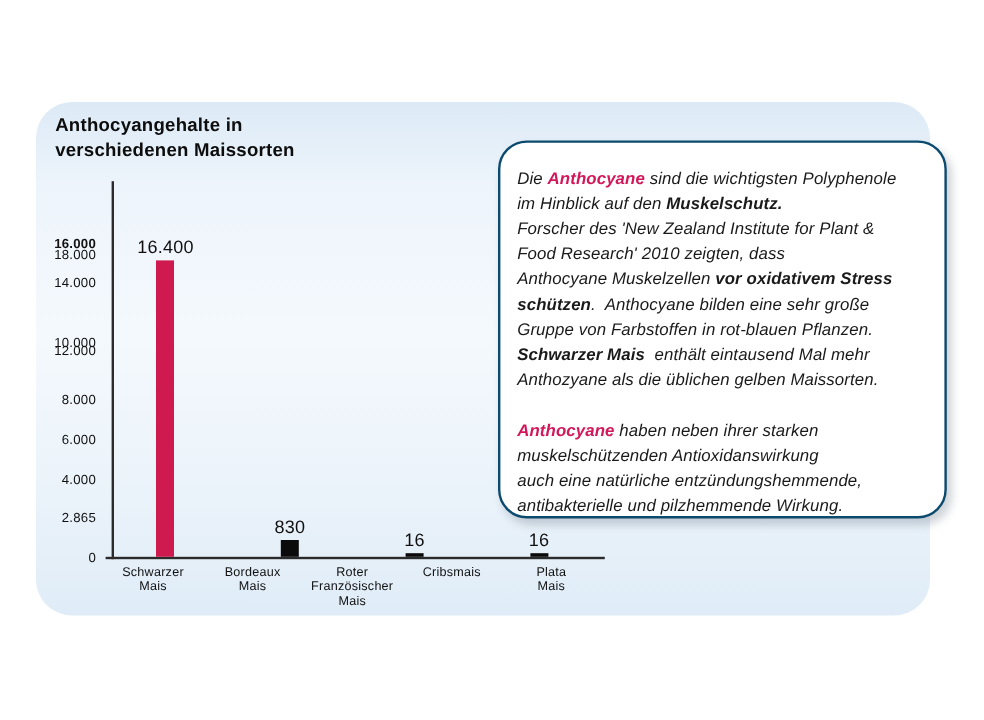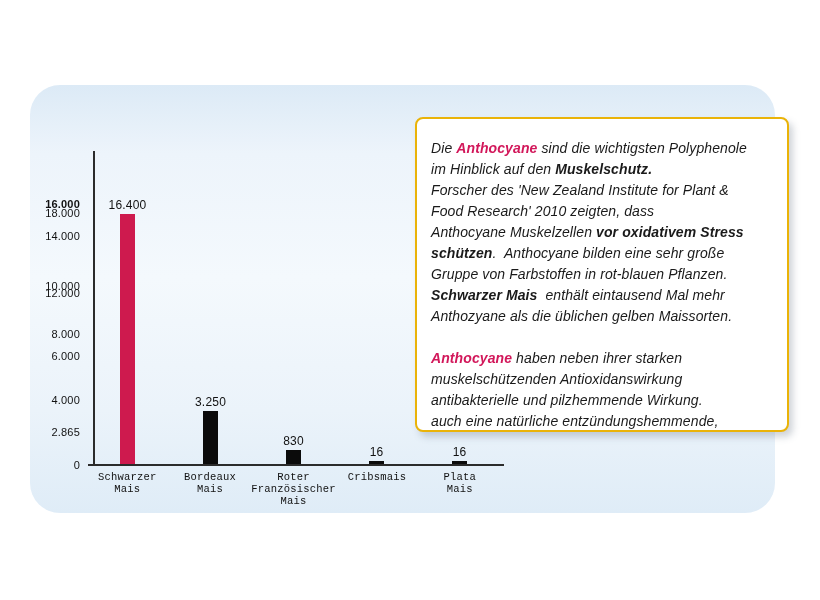--- a/index.html
+++ b/index.html
@@ -26,69 +26,69 @@
     font-size:11px;color:#111;line-height:14px;letter-spacing:.2px;
   }
   .plot{
     position:absolute;left:56px;top:85px;width:415px;height:294px;
     display:flex;align-items:stretch;
   }
   .slot{
     flex:1 1 0;display:flex;flex-direction:column;
     justify-content:flex-end;align-items:center;
   }
-  .bar-value{font-size:12px;color:#111;margin-bottom:2px;letter-spacing:.2px;margin-top:28px;}
+  .bar-value{font-size:15px;color:#111;margin-bottom:2px;letter-spacing:.2px;margin-top:28px;}
   .bar{width:15px;}
-  .xlabels{position:absolute;left:56px;top:386px;width:415px;display:flex;font-family:Liberation Mono, monospace;}
+  .xlabels{position:absolute;left:56px;top:386px;width:415px;display:flex;}
   .xlabel{
     flex:1 1 0;text-align:center;font-size:10.5px;color:#111;
     line-height:12px;letter-spacing:.2px;
   }
   .infobox{
     position:absolute;left:415px;top:117px;width:374px;height:315px;
     box-sizing:border-box;background:#ffffff;
-    border:2px solid #eab308;border-radius:8px;
+    border:2px solid #0c4a6e;border-radius:24px;
     box-shadow:4px 5px 7px rgba(100,112,128,0.30);
     padding:19px 14px 0 14px;
   }
   .ib-line{
     font-size:14px;font-style:italic;line-height:21px;color:#1a1a1a;
     white-space:pre-wrap;letter-spacing:.1px;
   }
   .ib-para2{margin-top:21px;}
   .ib-b{font-weight:bold;}
 </style>
 </head>
 <body>
 
 <div class="card">
+  <div class="chart-title">
+    <div>Anthocyangehalte in</div>
+    <div>verschiedenen Maissorten</div>
+  </div>
 
   <div id="yticks">
       <div class="y-tick" style="top: 373px;">0</div>
       <div class="y-tick" style="top: 340.333px;">2.865</div>
       <div class="y-tick" style="top: 307.667px;">4.000</div>
-      <div class="y-tick" style="top: 264px;">6.000</div>
+      <div class="y-tick" style="top: 275px;">6.000</div>
       <div class="y-tick" style="top: 242.333px;">8.000</div>
       <div class="y-tick" style="top: 194px;">10.000</div>
       <div class="y-tick" style="top: 177px; margin-top: 24px;">12.000</div>
       <div class="y-tick" style="top: 144.333px;">14.000</div>
       <div class="y-tick" style="top: 111.667px; font-weight: bold;">16.000</div>
       <div class="y-tick" style="top: 79px; margin-top: 42px;">18.000</div>
     </div>
   <div class="y-axis-line"></div>
   <div class="x-axis-line"></div>
 
   <div class="plot" id="plot">
       <div class="slot">
         <div class="bar-value">16.400</div>
         <div class="bar" style="height: 268px; background: rgb(206, 26, 78);"></div>
-      </div>
-      <div class="slot">
-        <div class="bar-value">3.250</div>
-        <div class="bar" style="height: 53px; background: rgb(11, 11, 11);"></div>
       </div>
       <div class="slot">
         <div class="bar-value">830</div>
         <div class="bar" style="height: 14px; background: rgb(11, 11, 11);"></div>
       </div>
       <div class="slot">
         <div class="bar-value">16</div>
         <div class="bar" style="height: 3px; background: rgb(11, 11, 11);"></div>
       </div>
       <div class="slot">
@@ -128,16 +128,16 @@
       <div class="ib-line"><span>Food Research' 2010 zeigten, dass</span></div>
       <div class="ib-line"><span>Anthocyane Muskelzellen </span><span class="ib-b">vor oxidativem Stress</span></div>
       <div class="ib-line"><span class="ib-b">schützen</span><span>.  Anthocyane bilden eine sehr große</span></div>
       <div class="ib-line"><span>Gruppe von Farbstoffen in rot-blauen Pflanzen.</span></div>
       <div class="ib-line"><span class="ib-b">Schwarzer Mais</span><span>  enthält eintausend Mal mehr</span></div>
       <div class="ib-line"><span>Anthozyane als die üblichen gelben Maissorten.</span></div>
     </div>
     <div class="ib-para2">
       <div class="ib-line"><span class="ib-b" style="color: rgb(210, 23, 90);">Anthocyane</span><span> haben neben ihrer starken</span></div>
       <div class="ib-line"><span>muskelschützenden Antioxidanswirkung</span></div>
+      <div class="ib-line"><span>auch eine natürliche entzündungshemmende,</span></div>
       <div class="ib-line"><span>antibakterielle und pilzhemmende Wirkung.</span></div>
-      <div class="ib-line"><span>auch eine natürliche entzündungshemmende,</span></div>
     </div>
   </div>
 
 </body></html>

